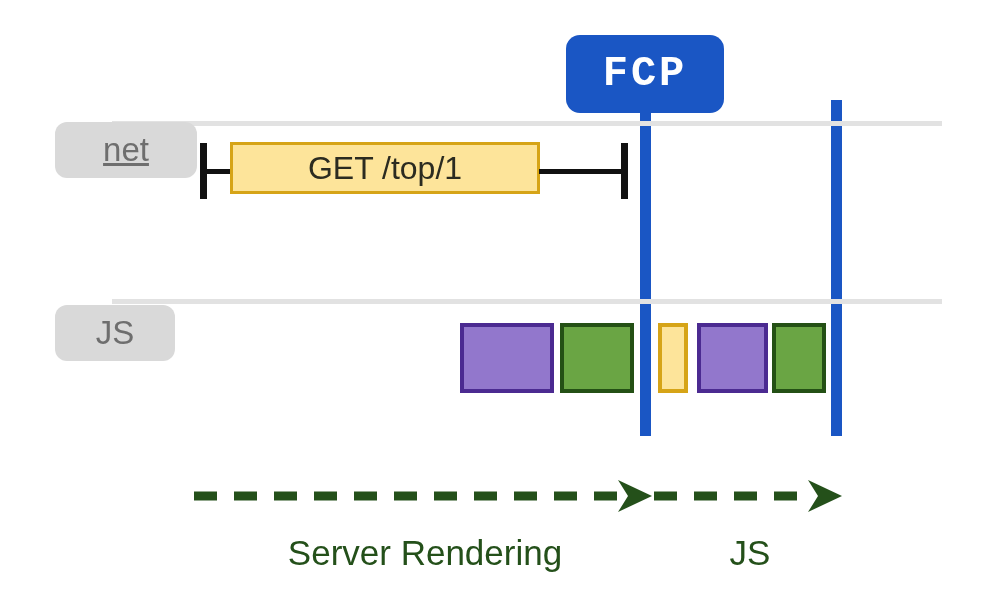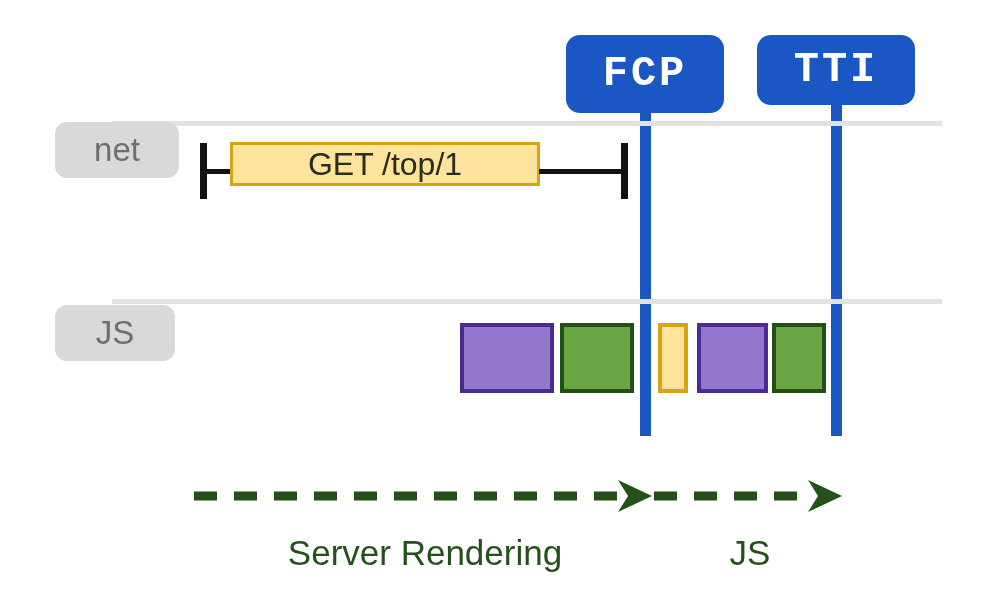--- a/index.html
+++ b/index.html
@@ -109,38 +109,35 @@
 </style>
 </head>
 <body>
 
 <div id="stage">
 
   <div class="marker-badge" style="left:566px; top:35px; width:158px; height:78px;">
     <span>FCP</span>
   </div>
 
-  <div class="marker-badge" style="left:757px; top:35px; width:158px; height:70px;">
-    <span>TTI</span>
-  </div>
 
   <div class="marker-line" style="left:640px; top:100px; height:336px;"></div>
 
   <div class="marker-line" style="left:831px; top:100px; height:336px;"></div>
 
   <div class="track-line" style="left:112px; top:121px; width:830px;"></div>
 
-  <div class="track-chip" style="left:55px; top:122px; width:124px; height:56px;">
+  <div class="track-chip" style="left:55px; top:122px; width:142px; height:56px;text-decoration:underline;">
     <span>net</span>
   </div>
 
   <div class="whisker-v" style="left:200px; top:143px; height:56px;"></div>
   <div class="whisker-h" style="left:204px; top:169px; width:30px;"></div>
 
-  <div class="req-bar" style="left:230px; top:142px; width:310px; height:44px;">
+  <div class="req-bar" style="left:230px; top:142px; width:310px; height:52px;">
     <span>GET /top/1</span>
   </div>
 
   <div class="whisker-h" style="left:539px; top:169px; width:87px;"></div>
   <div class="whisker-v" style="left:621px; top:143px; height:56px;"></div>
 
   <div class="track-line" style="left:112px; top:299px; width:830px;"></div>
 
   <div class="track-chip" style="left:55px; top:305px; width:120px; height:56px;">
     <span>JS</span>

